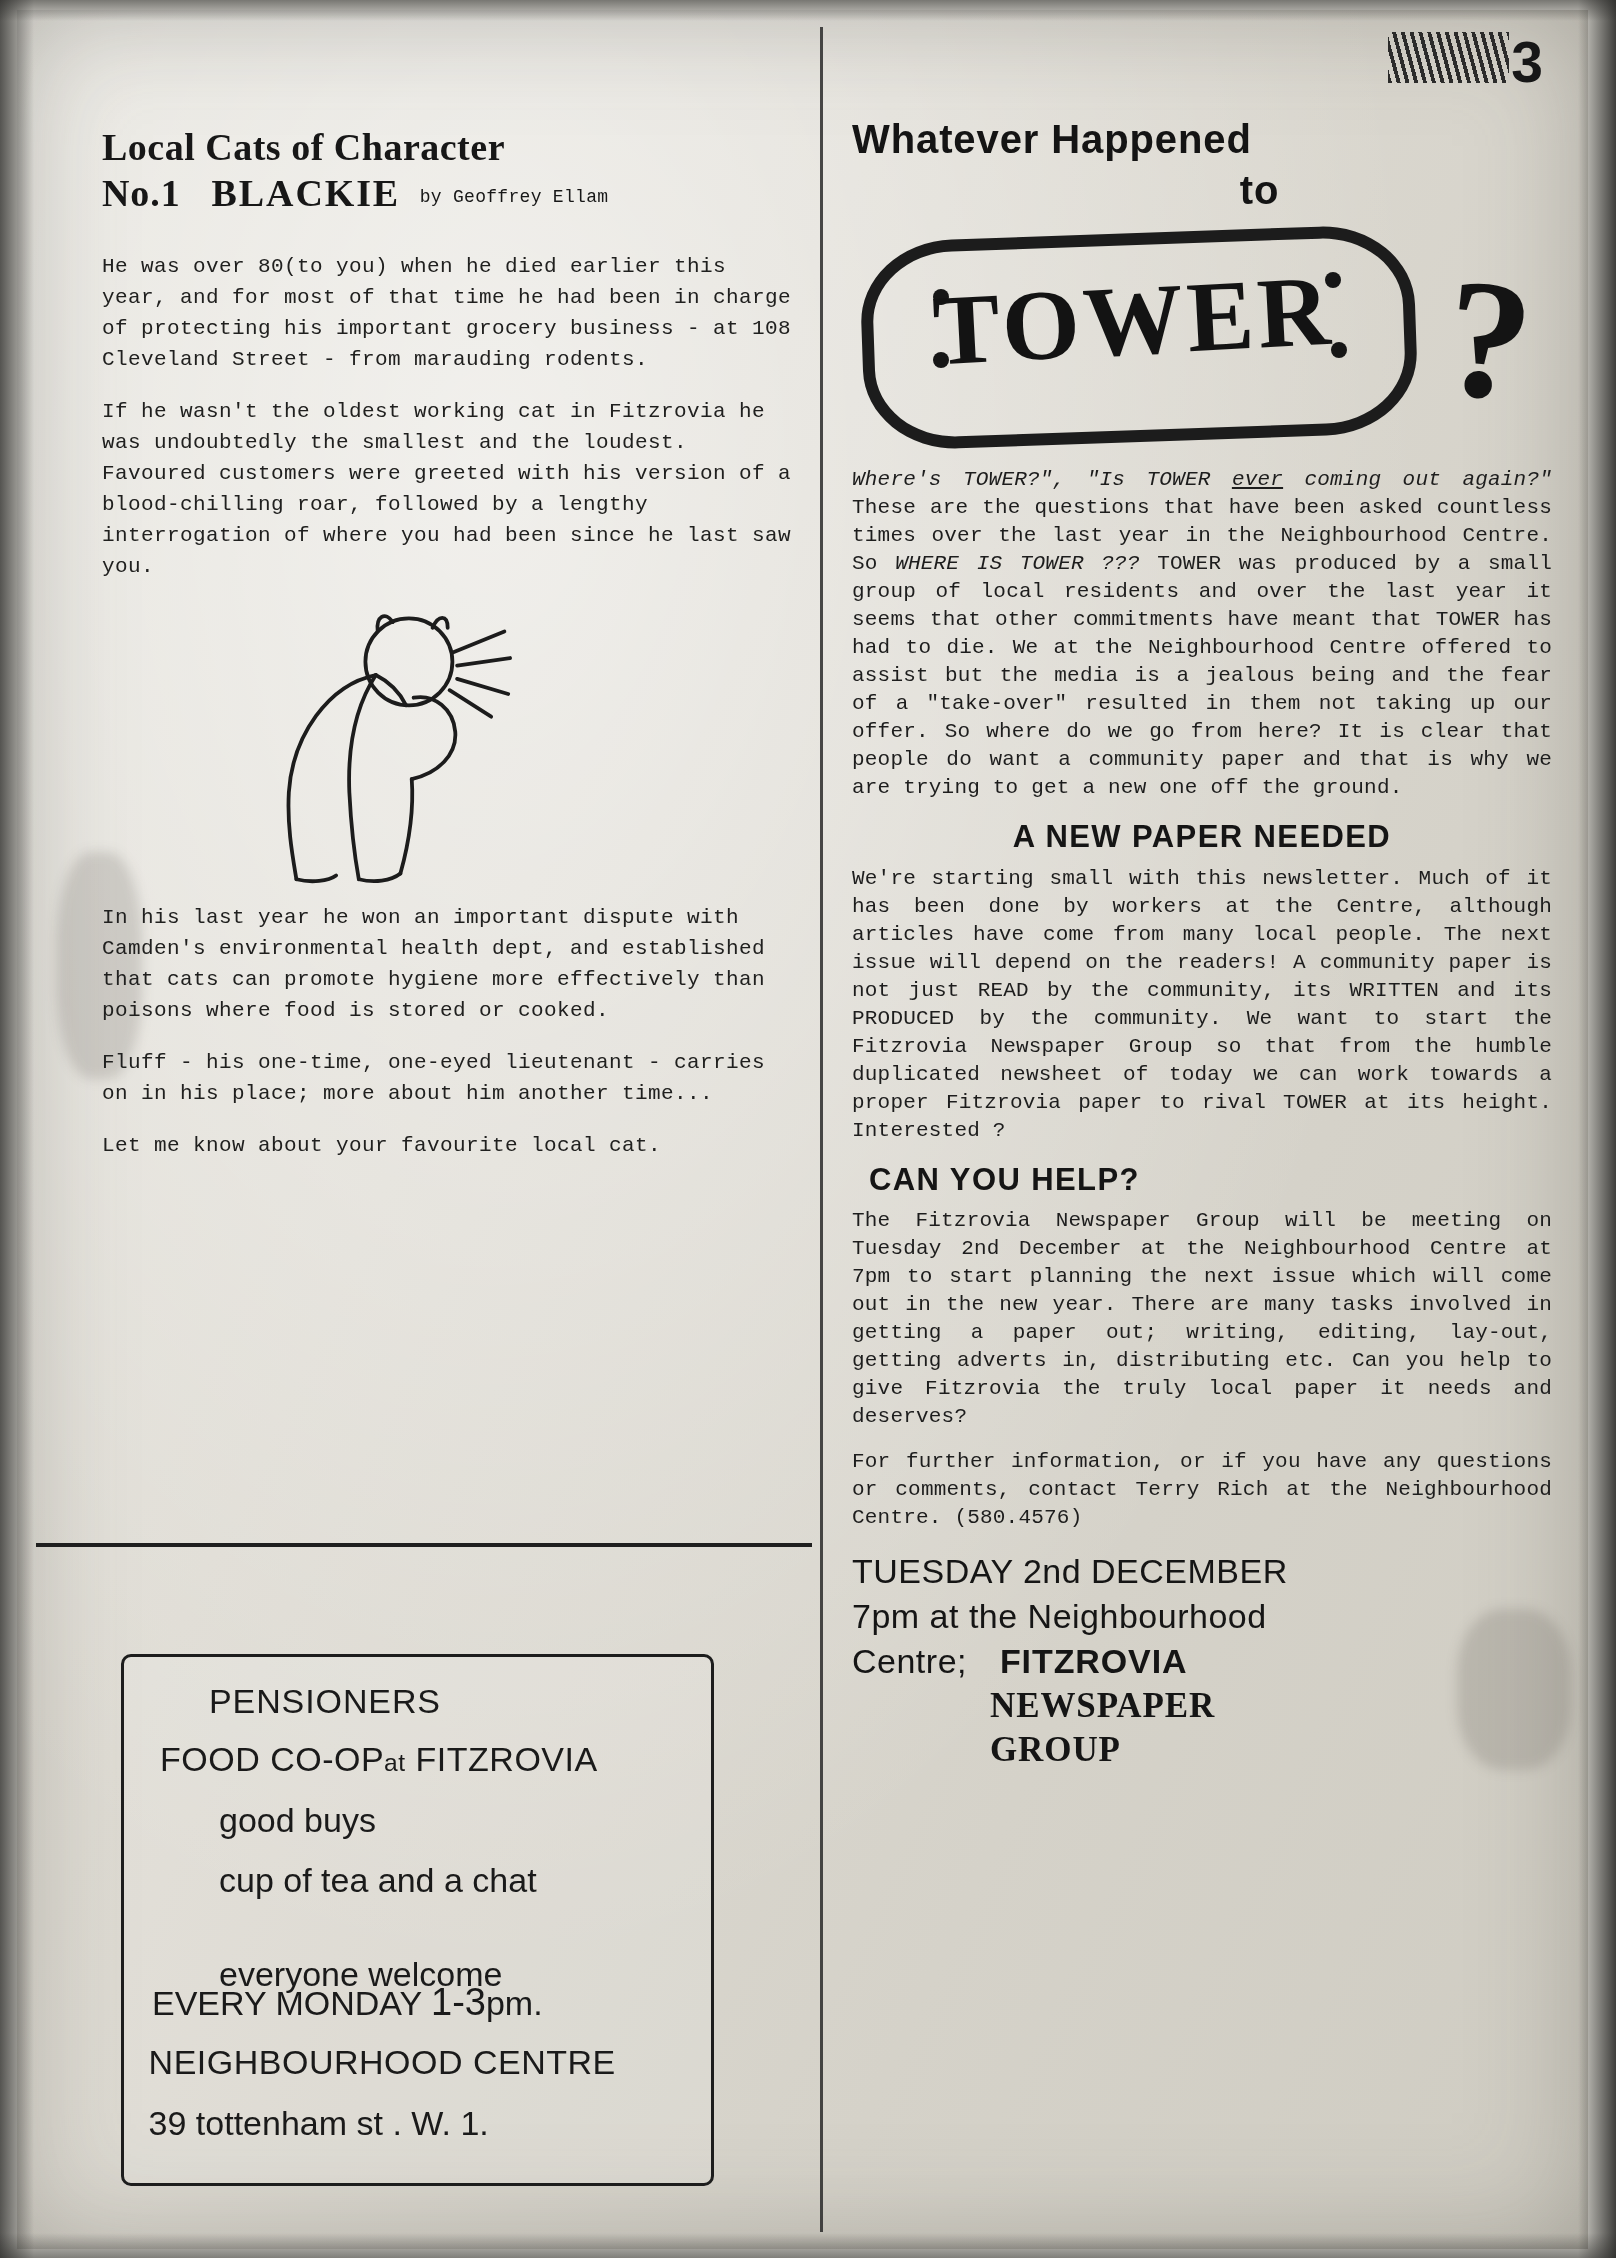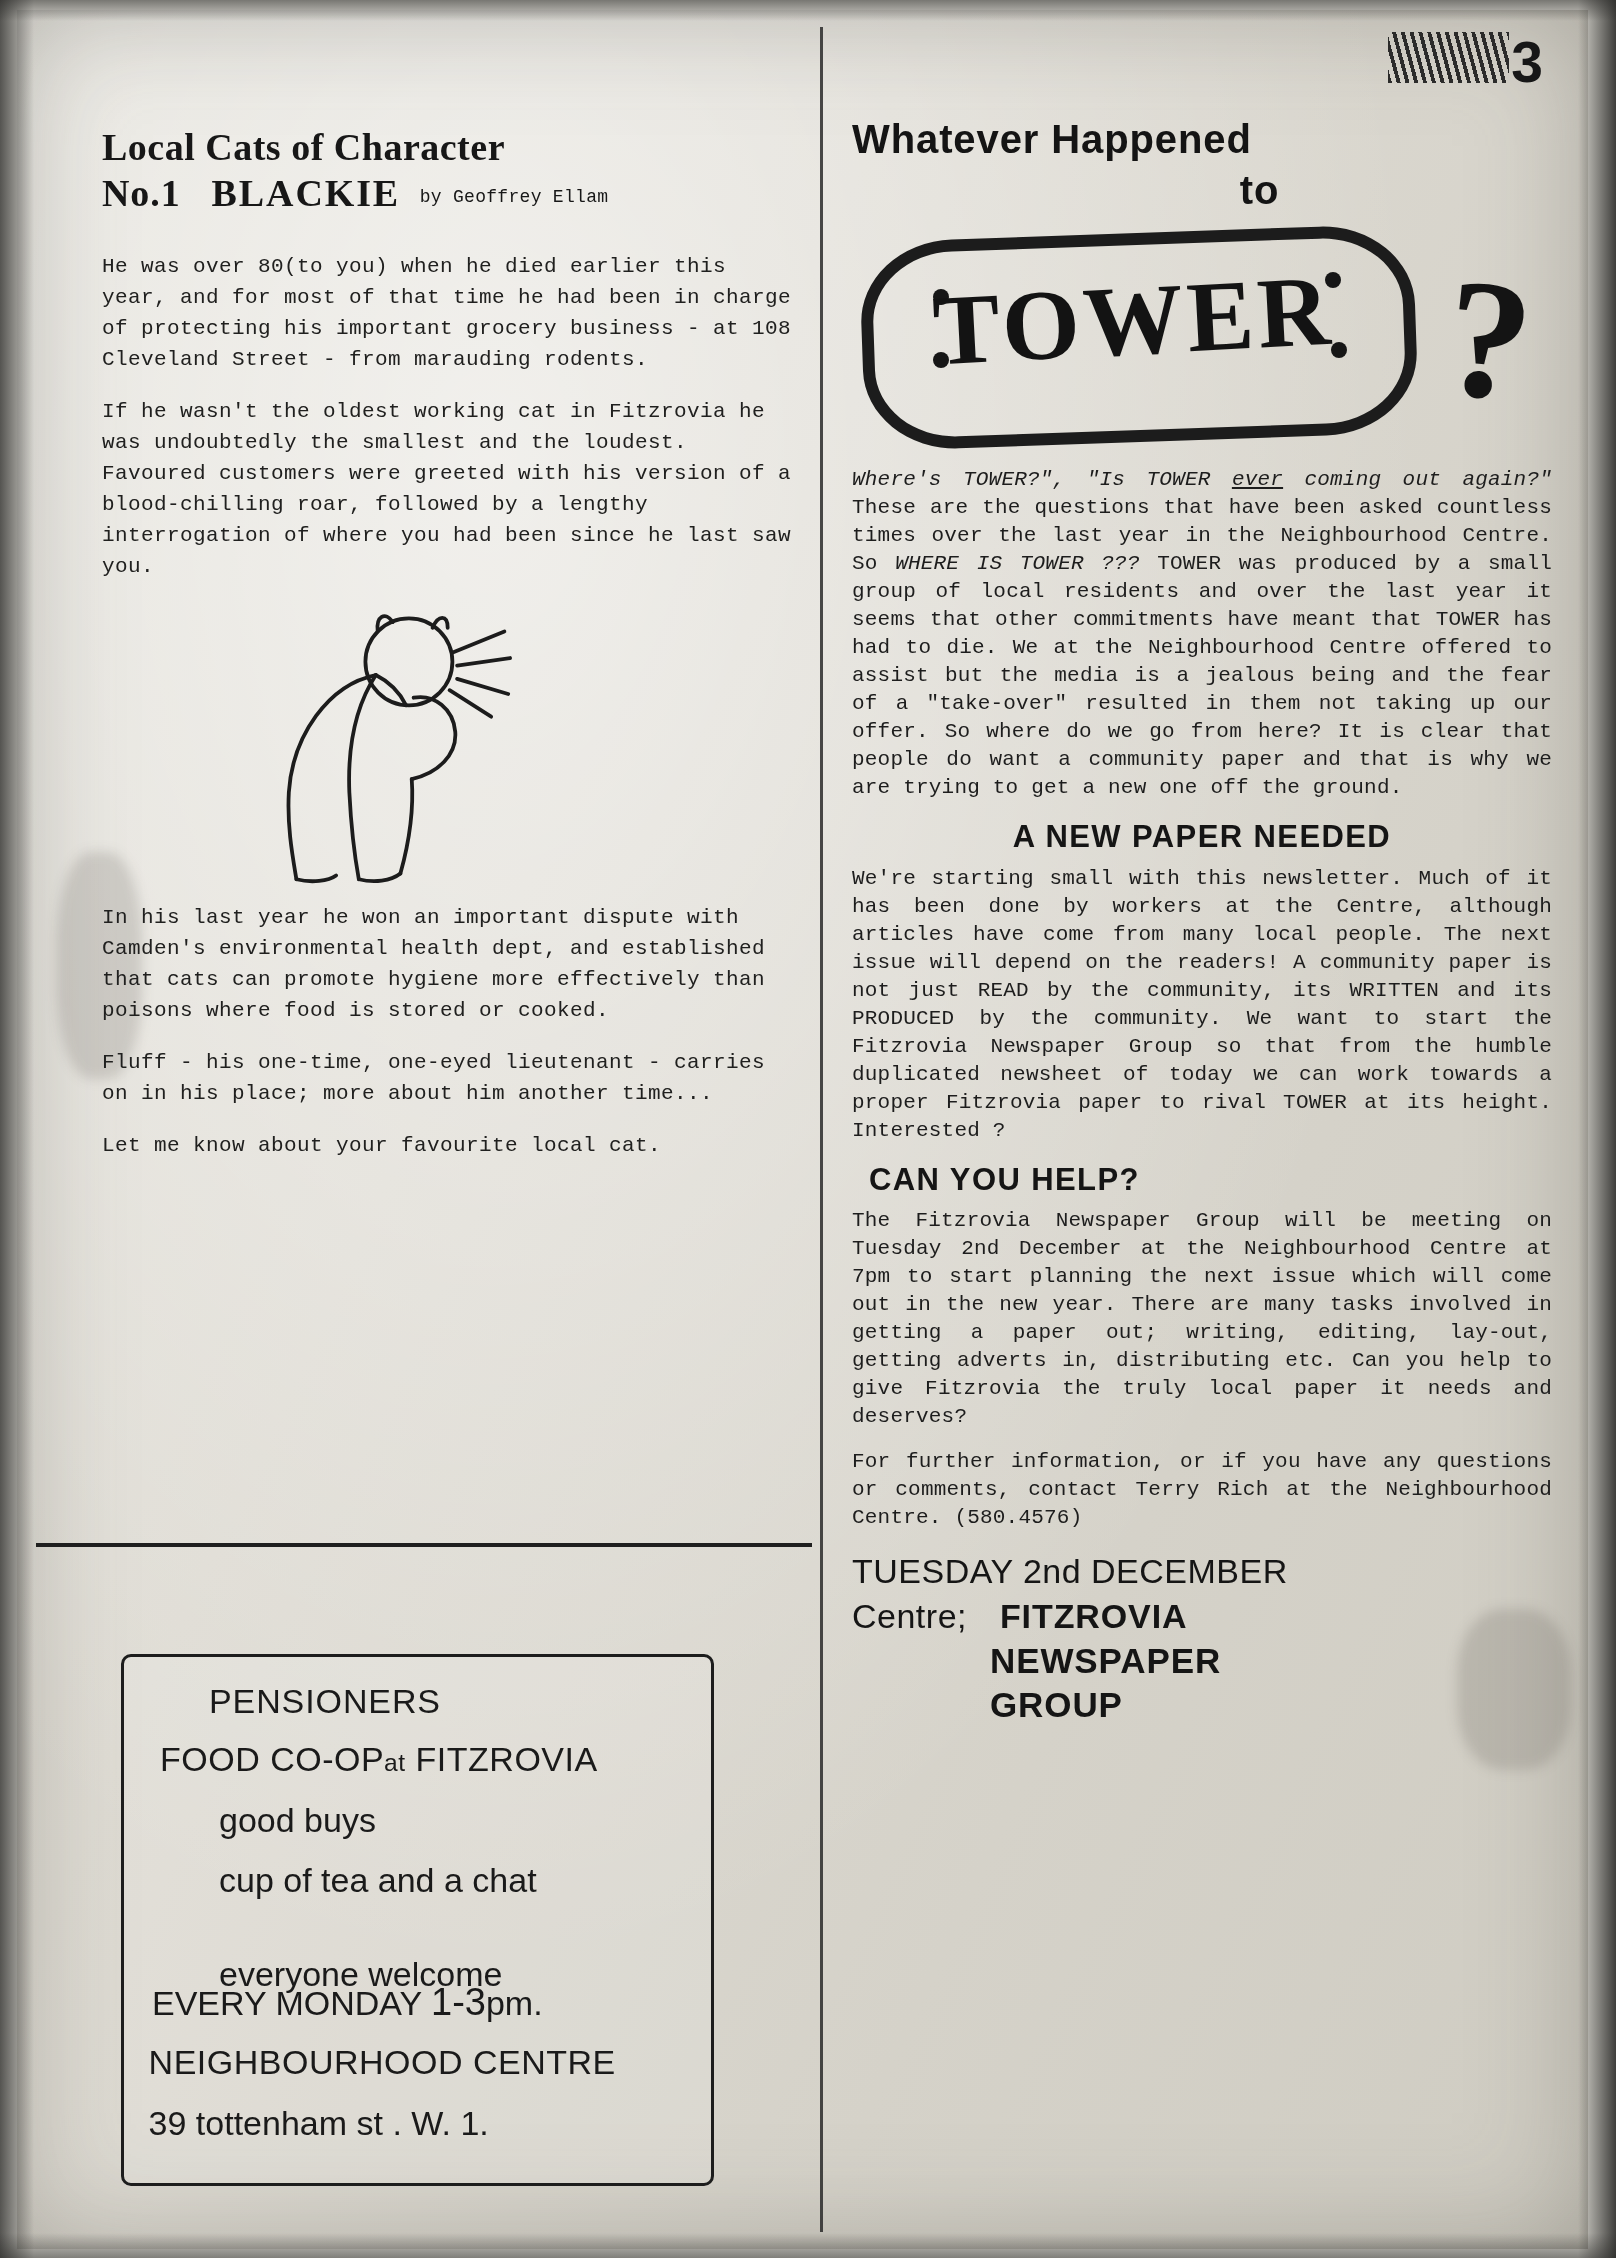--- a/index.html
+++ b/index.html
@@ -250,21 +250,21 @@
     line-height: 45px;
     letter-spacing: 0.5px;
     color: #151515;
     margin-top: 17px;
   }
   .meeting-block .strong {
     font-weight: bold;
     letter-spacing: 0.9px;
   }
   .grp-lines {
-    font-family: Liberation Sans, sans-serif;
+    font-family: Liberation Serif, serif;
     font-weight: bold;
     font-size: 35px;
     line-height: 44px;
     letter-spacing: 0.9px;
     padding-left: 138px;
   }
   .smudge {
     position: absolute;
     background: rgba(60,58,52,0.16);
     filter: blur(5.7px);
@@ -386,20 +386,21 @@
 
     <div class="subhead left-ish">CAN  YOU  HELP?</div>
 
     <div class="right-body">
       <p>The Fitzrovia Newspaper Group will be meeting on Tuesday 2nd December at the Neighbourhood Centre at 7pm to start planning the next issue which will come out in the new year. There are many tasks involved in getting a paper out; writing, editing, lay-out, getting adverts in, distributing etc. Can you help to give Fitzrovia the truly local paper it needs and deserves?</p>
       <p>For further information, or if you have any questions or comments, contact Terry Rich at the Neighbourhood Centre. (580.4576)</p>
     </div>
 
     <div class="meeting-block">
       <div>TUESDAY  2nd  DECEMBER</div>
+      <div>7pm  at the Neighbourhood</div>
       <div>
         <span>Centre;</span>
         <span class="strong" style="margin-left:23px;">FITZROVIA</span>
       </div>
       <div class="grp-lines">NEWSPAPER</div>
       <div class="grp-lines">GROUP</div>
     </div>
   </div>
 </div>
 

